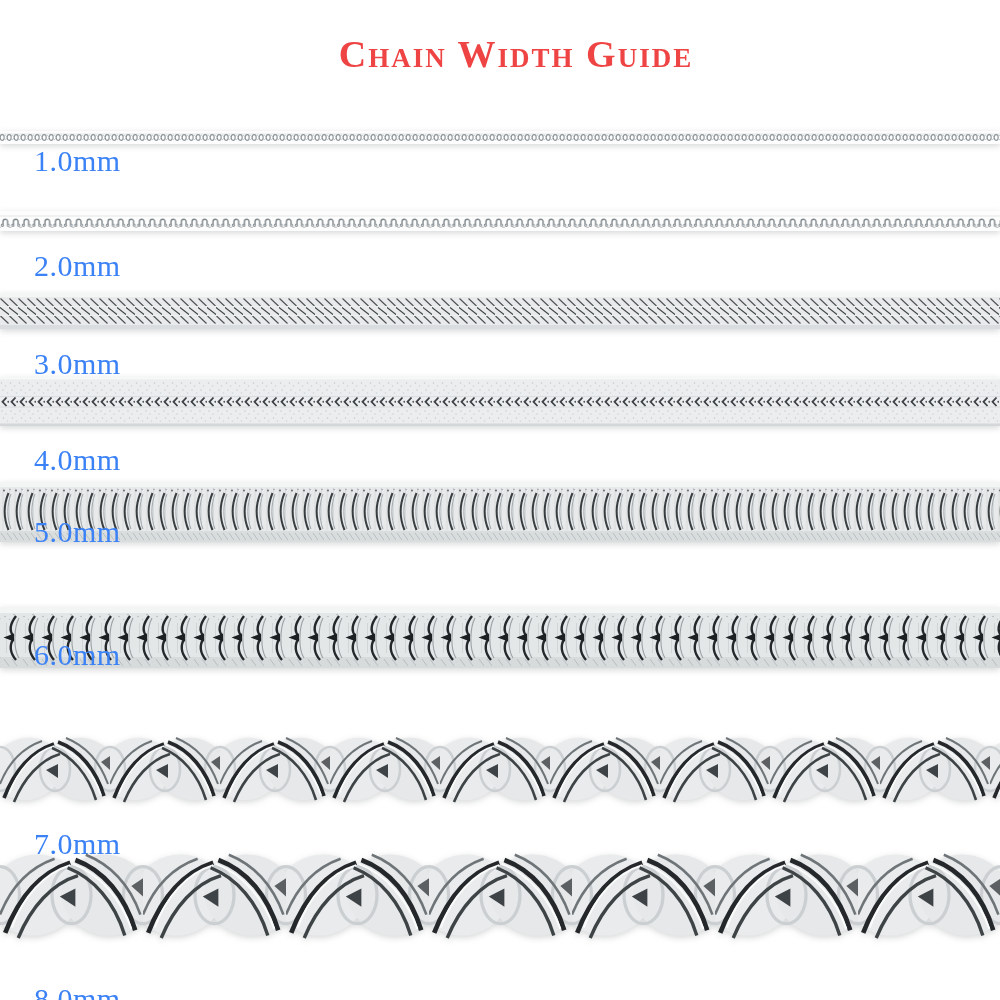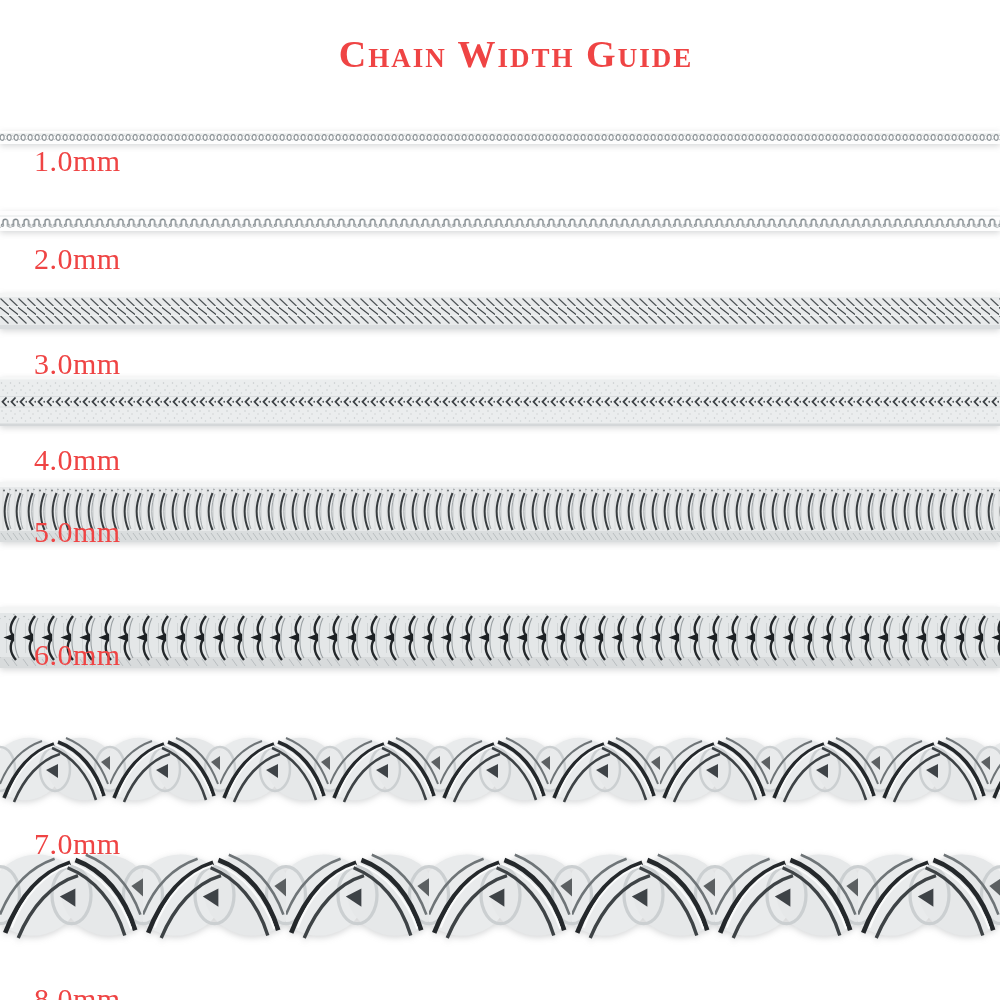--- a/index.html
+++ b/index.html
@@ -7,21 +7,21 @@
   .page{position:relative;width:1000px;height:1000px;background:#ffffff;overflow:hidden;}
   .title{
     position:absolute;top:16px;left:0;width:1000px;margin:16px;
     text-align:center;font-size:38px;font-weight:700;
     font-variant:small-caps;letter-spacing:2px;color:#ef4444;
   }
   .chain{position:absolute;left:0;display:block;
     filter:drop-shadow(0 2px 3px rgba(118,122,125,0.30));}
   .wlabel{
     position:absolute;left:34px;font-size:30px;line-height:1;
-    color:#ef4444;letter-spacing:0.5px;
+    color:#3b82f6;letter-spacing:0.5px;
   }
   .defs{position:absolute;width:0;height:0;}
 </style>
 </head>
 <body>
 
 <div class="page">
 
   <h1 class="title">Chain Width Guide</h1>
 
@@ -132,21 +132,21 @@
   </svg>
 
   <svg class="chain" style="top:131px" width="1000" height="13">
     <rect width="1000" height="13" fill="url(#p1)"></rect>
   </svg>
   <div class="wlabel" style="top:146px">1.0mm</div>
 
   <svg class="chain" style="top:211px" width="1000" height="20">
     <rect width="1000" height="20" fill="url(#p2)"></rect>
   </svg>
-  <div class="wlabel" style="top:244px">2.0mm</div>
+  <div class="wlabel" style="top:251px">2.0mm</div>
 
   <svg class="chain" style="top:293px" width="1000" height="36">
     <rect width="1000" height="36" fill="url(#p3)"></rect>
   </svg>
   <div class="wlabel" style="top:349px">3.0mm</div>
 
   <svg class="chain" style="top:377px" width="1000" height="49">
     <rect width="1000" height="49" fill="url(#p4)"></rect>
   </svg>
   <div class="wlabel" style="top:445px">4.0mm</div>

